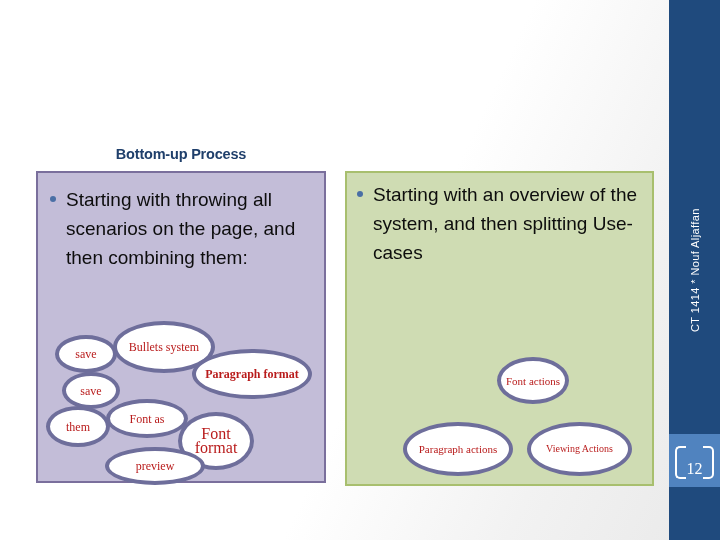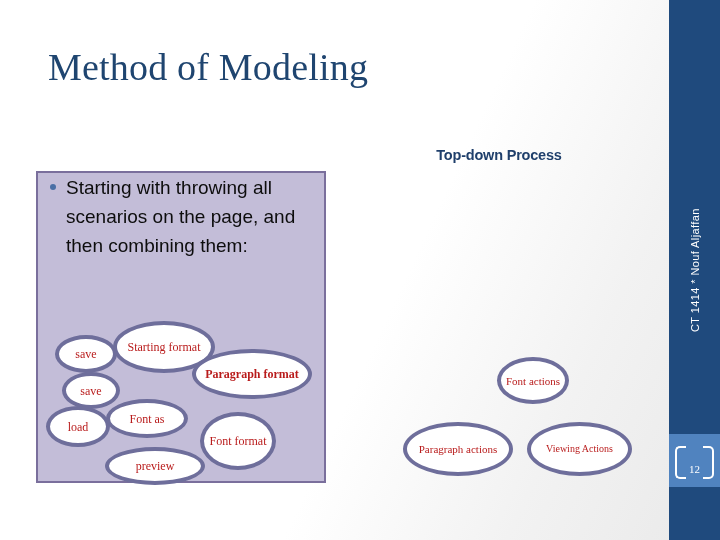--- a/index.html
+++ b/index.html
@@ -84,21 +84,21 @@
     margin-top: 11px;
     margin-right: 10px;
     flex: 0 0 auto;
   }
   .bullet-text {
     font-family: "Liberation Sans", sans-serif;
     font-size: 19px;
     line-height: 29px;
     color: #0d0d0d;
   }
-  #bullet-left  { left: 12px; top: 0;  width: 262px; }
+  #bullet-left  { left: 12px; top: 12px;  width: 262px; }
   #bullet-right { left: 10px; top: 7px;  width: 282px; }
 
   
   .ellipse {
     position: absolute;
     box-sizing: border-box;
     background: #ffffff;
     border: 4px solid #6e6e9b;
     border-radius: 50%;
     display: flex;
@@ -143,72 +143,77 @@
     width: 51px;
     height: 53px;
     background: #5083bf;
     display: flex;
     align-items: center;
     justify-content: center;
   }
   #page-number {
     color: #ffffff;
     font-family: "Liberation Serif", serif;
-    font-size: 11px;
+    font-size: 16px;
     z-index: 2;
     margin-top: 16px;
   }
   .bracket {
     position: absolute;
     top: 12px;
     width: 9px;
     height: 29px;
     border: 2px solid #ffffff;
   }
   #bracket-left  { left: 6px;  border-right: none; border-radius: 5px 0 0 5px; }
   #bracket-right { right: 6px; border-left: none;  border-radius: 0 5px 5px 0; }
 </style>
 </head>
 <body>
 
 <div id="slide">
 
-  <div class="slide-title">Method of Modeling</div>
-
-
-  <div class="col-heading" id="heading-top-down">Top-down Process</div>
+
+  <div class="col-heading" id="heading-bottom-up">Bottom-up Process</div>
+
 
   <div class="panel" id="panel-left">
     <div class="bullet-row" id="bullet-left">
       <span class="bullet-dot"></span>
       <span class="bullet-text">Starting with throwing all scenarios on the page, and then combining them:</span>
     </div>
   </div>
 
+  <div class="panel" id="panel-right">
+    <div class="bullet-row" id="bullet-right">
+      <span class="bullet-dot"></span>
+      <span class="bullet-text">Starting with an overview of the system, and then splitting Use-cases</span>
+    </div>
+  </div>
 
   <div id="ellipse-layer">
       <div class="ellipse" style="left: 55px; top: 335px; width: 62px; height: 38px; font-size: 12px;">
         <span>save</span>
       </div>
       <div class="ellipse" style="left: 113px; top: 321px; width: 102px; height: 52px; font-size: 12px;">
-        <span>Starting format</span>
+        <span>Bullets system</span>
       </div>
       <div class="ellipse" style="left: 192px; top: 349px; width: 120px; height: 50px; font-size: 12px; font-weight: bold;">
         <span>Paragraph format</span>
       </div>
       <div class="ellipse" style="left: 62px; top: 372px; width: 58px; height: 37px; font-size: 12px;">
         <span>save</span>
       </div>
       <div class="ellipse" style="left: 106px; top: 399px; width: 82px; height: 39px; font-size: 12px;">
         <span>Font as</span>
       </div>
       <div class="ellipse" style="left: 46px; top: 406px; width: 64px; height: 41px; font-size: 12px;">
-        <span>load</span>
-      </div>
-      <div class="ellipse" style="left: 200px; top: 412px; width: 76px; height: 58px; font-size: 12px;">
+        <span>them</span>
+      </div>
+      <div class="ellipse" style="left: 178px; top: 412px; width: 76px; height: 58px; font-size: 16px;">
         <span>Font format</span>
       </div>
       <div class="ellipse" style="left: 105px; top: 447px; width: 100px; height: 38px; font-size: 12px;">
         <span>preview</span>
       </div>
       <div class="ellipse" style="left: 497px; top: 357px; width: 72px; height: 47px; font-size: 11px;">
         <span>Font actions</span>
       </div>
       <div class="ellipse" style="left: 403px; top: 422px; width: 110px; height: 54px; font-size: 11px;">
         <span>Paragraph actions</span>

